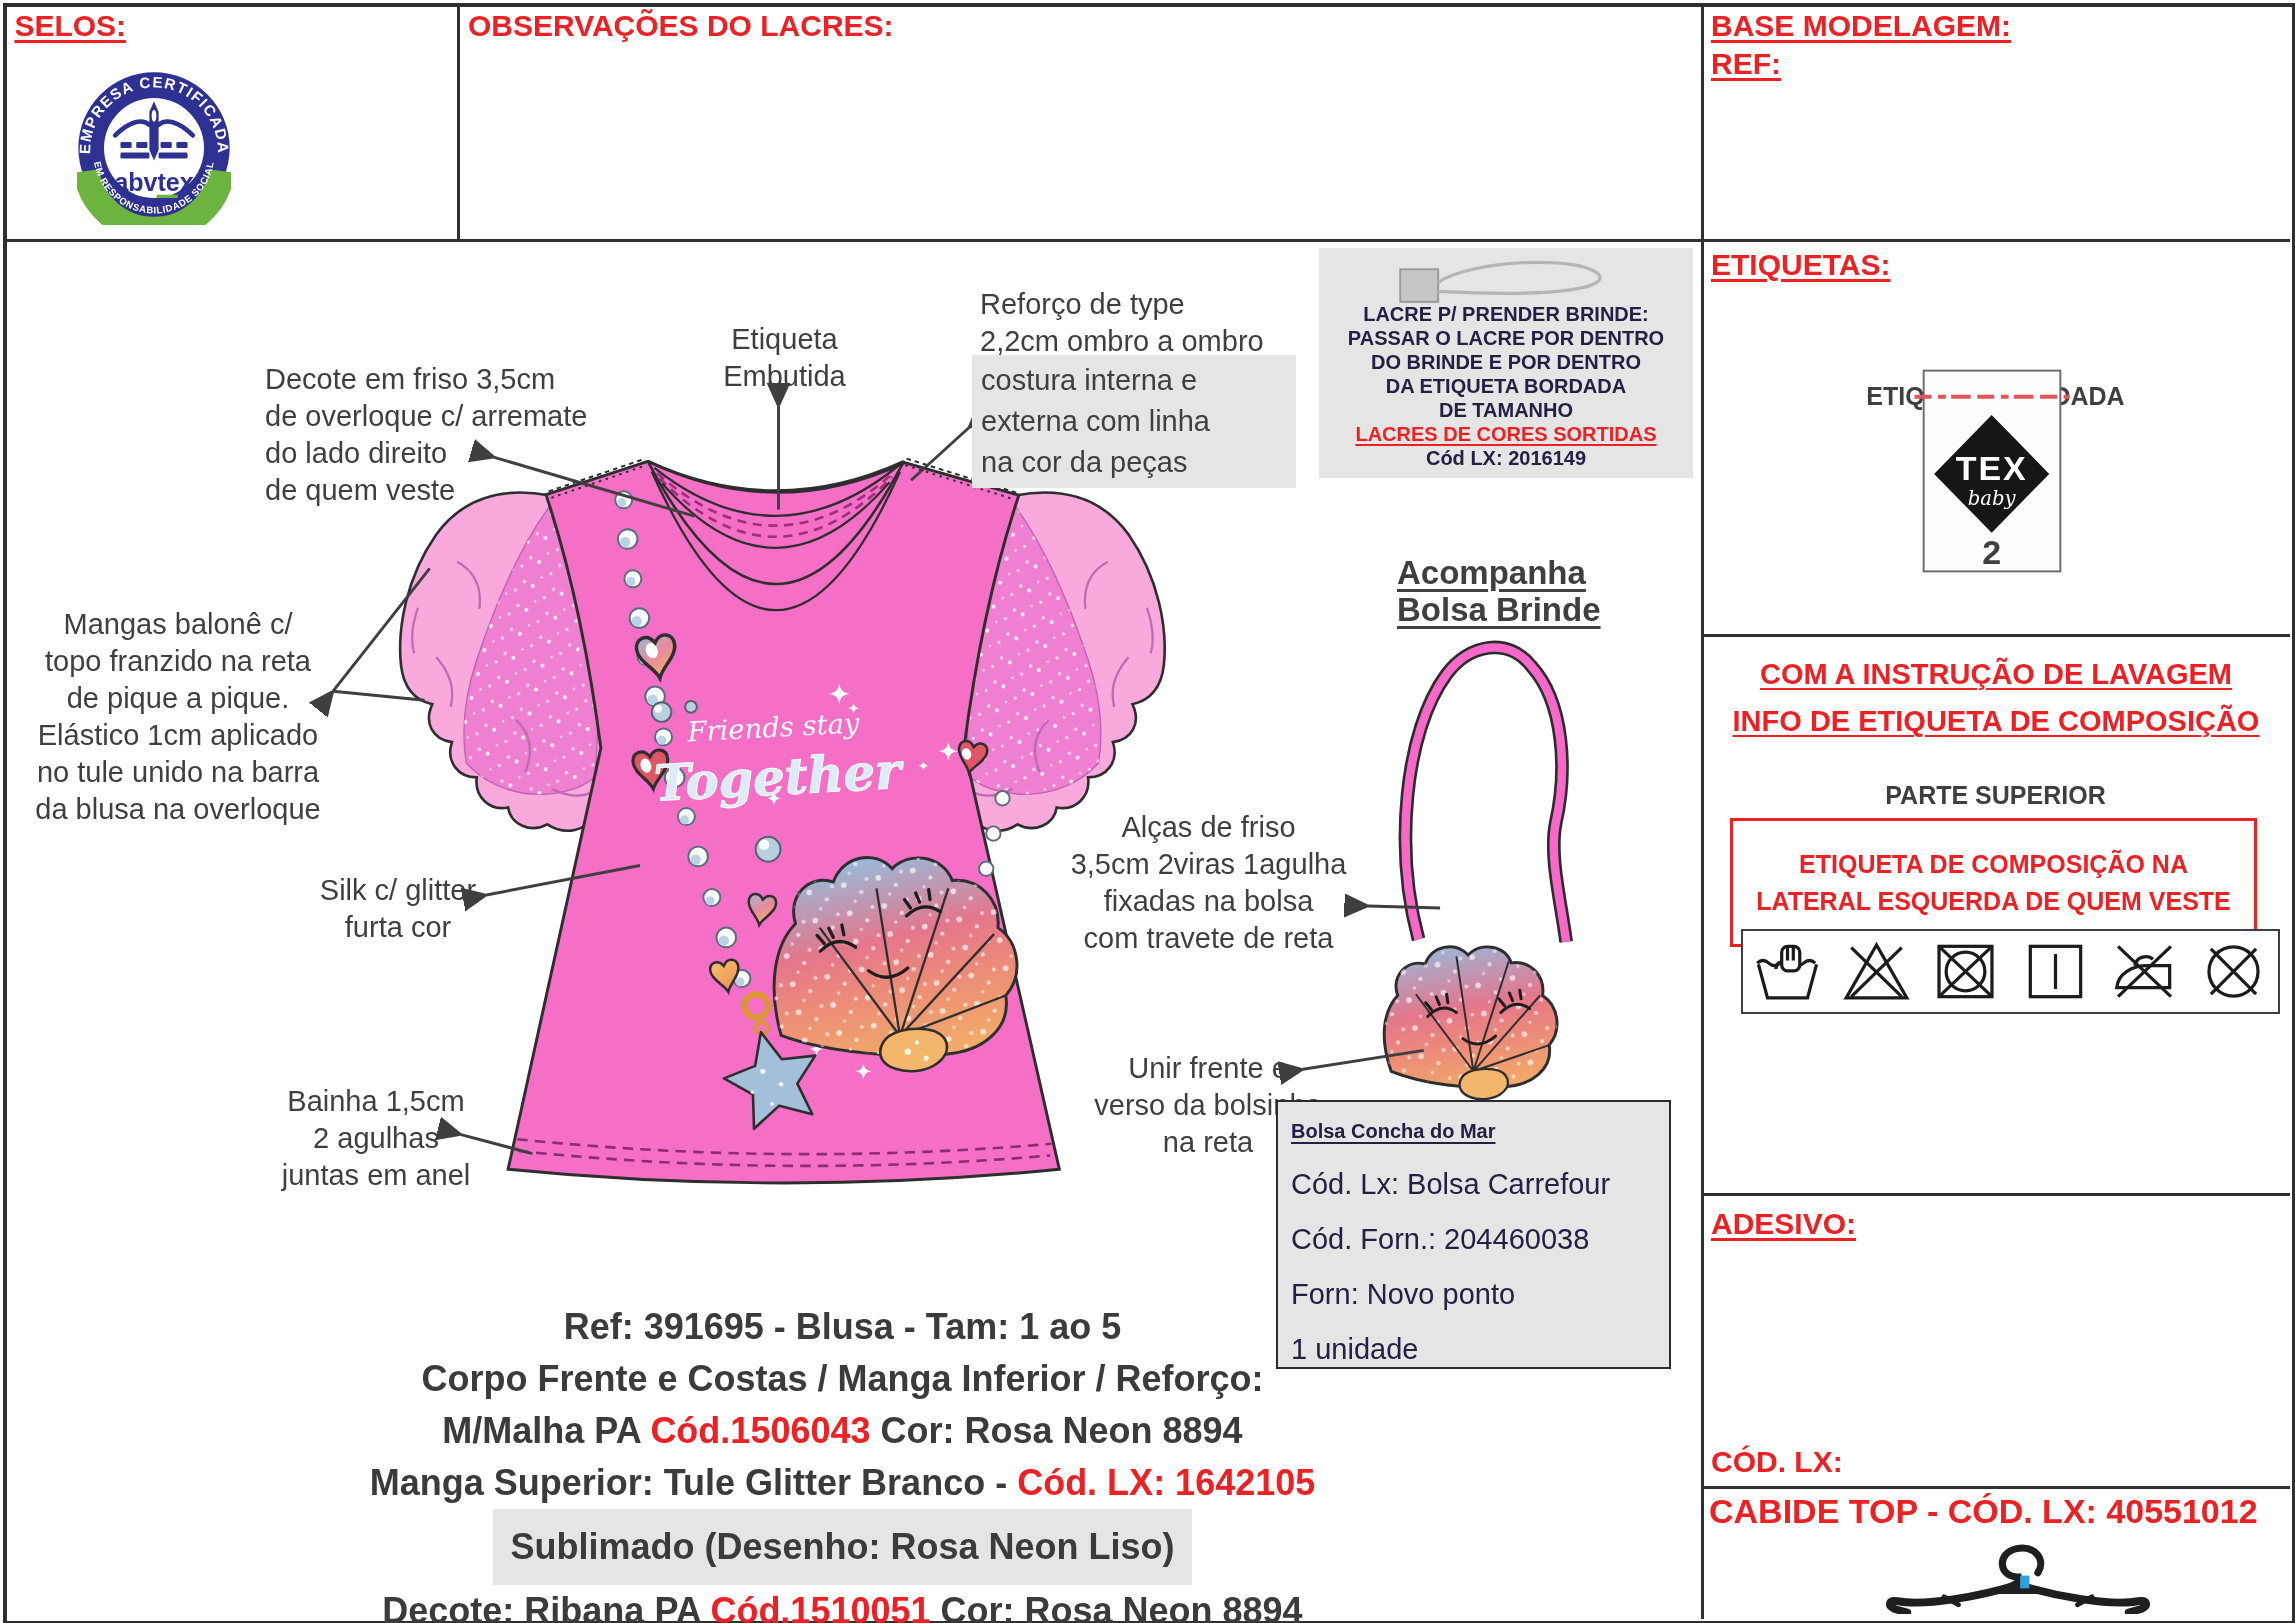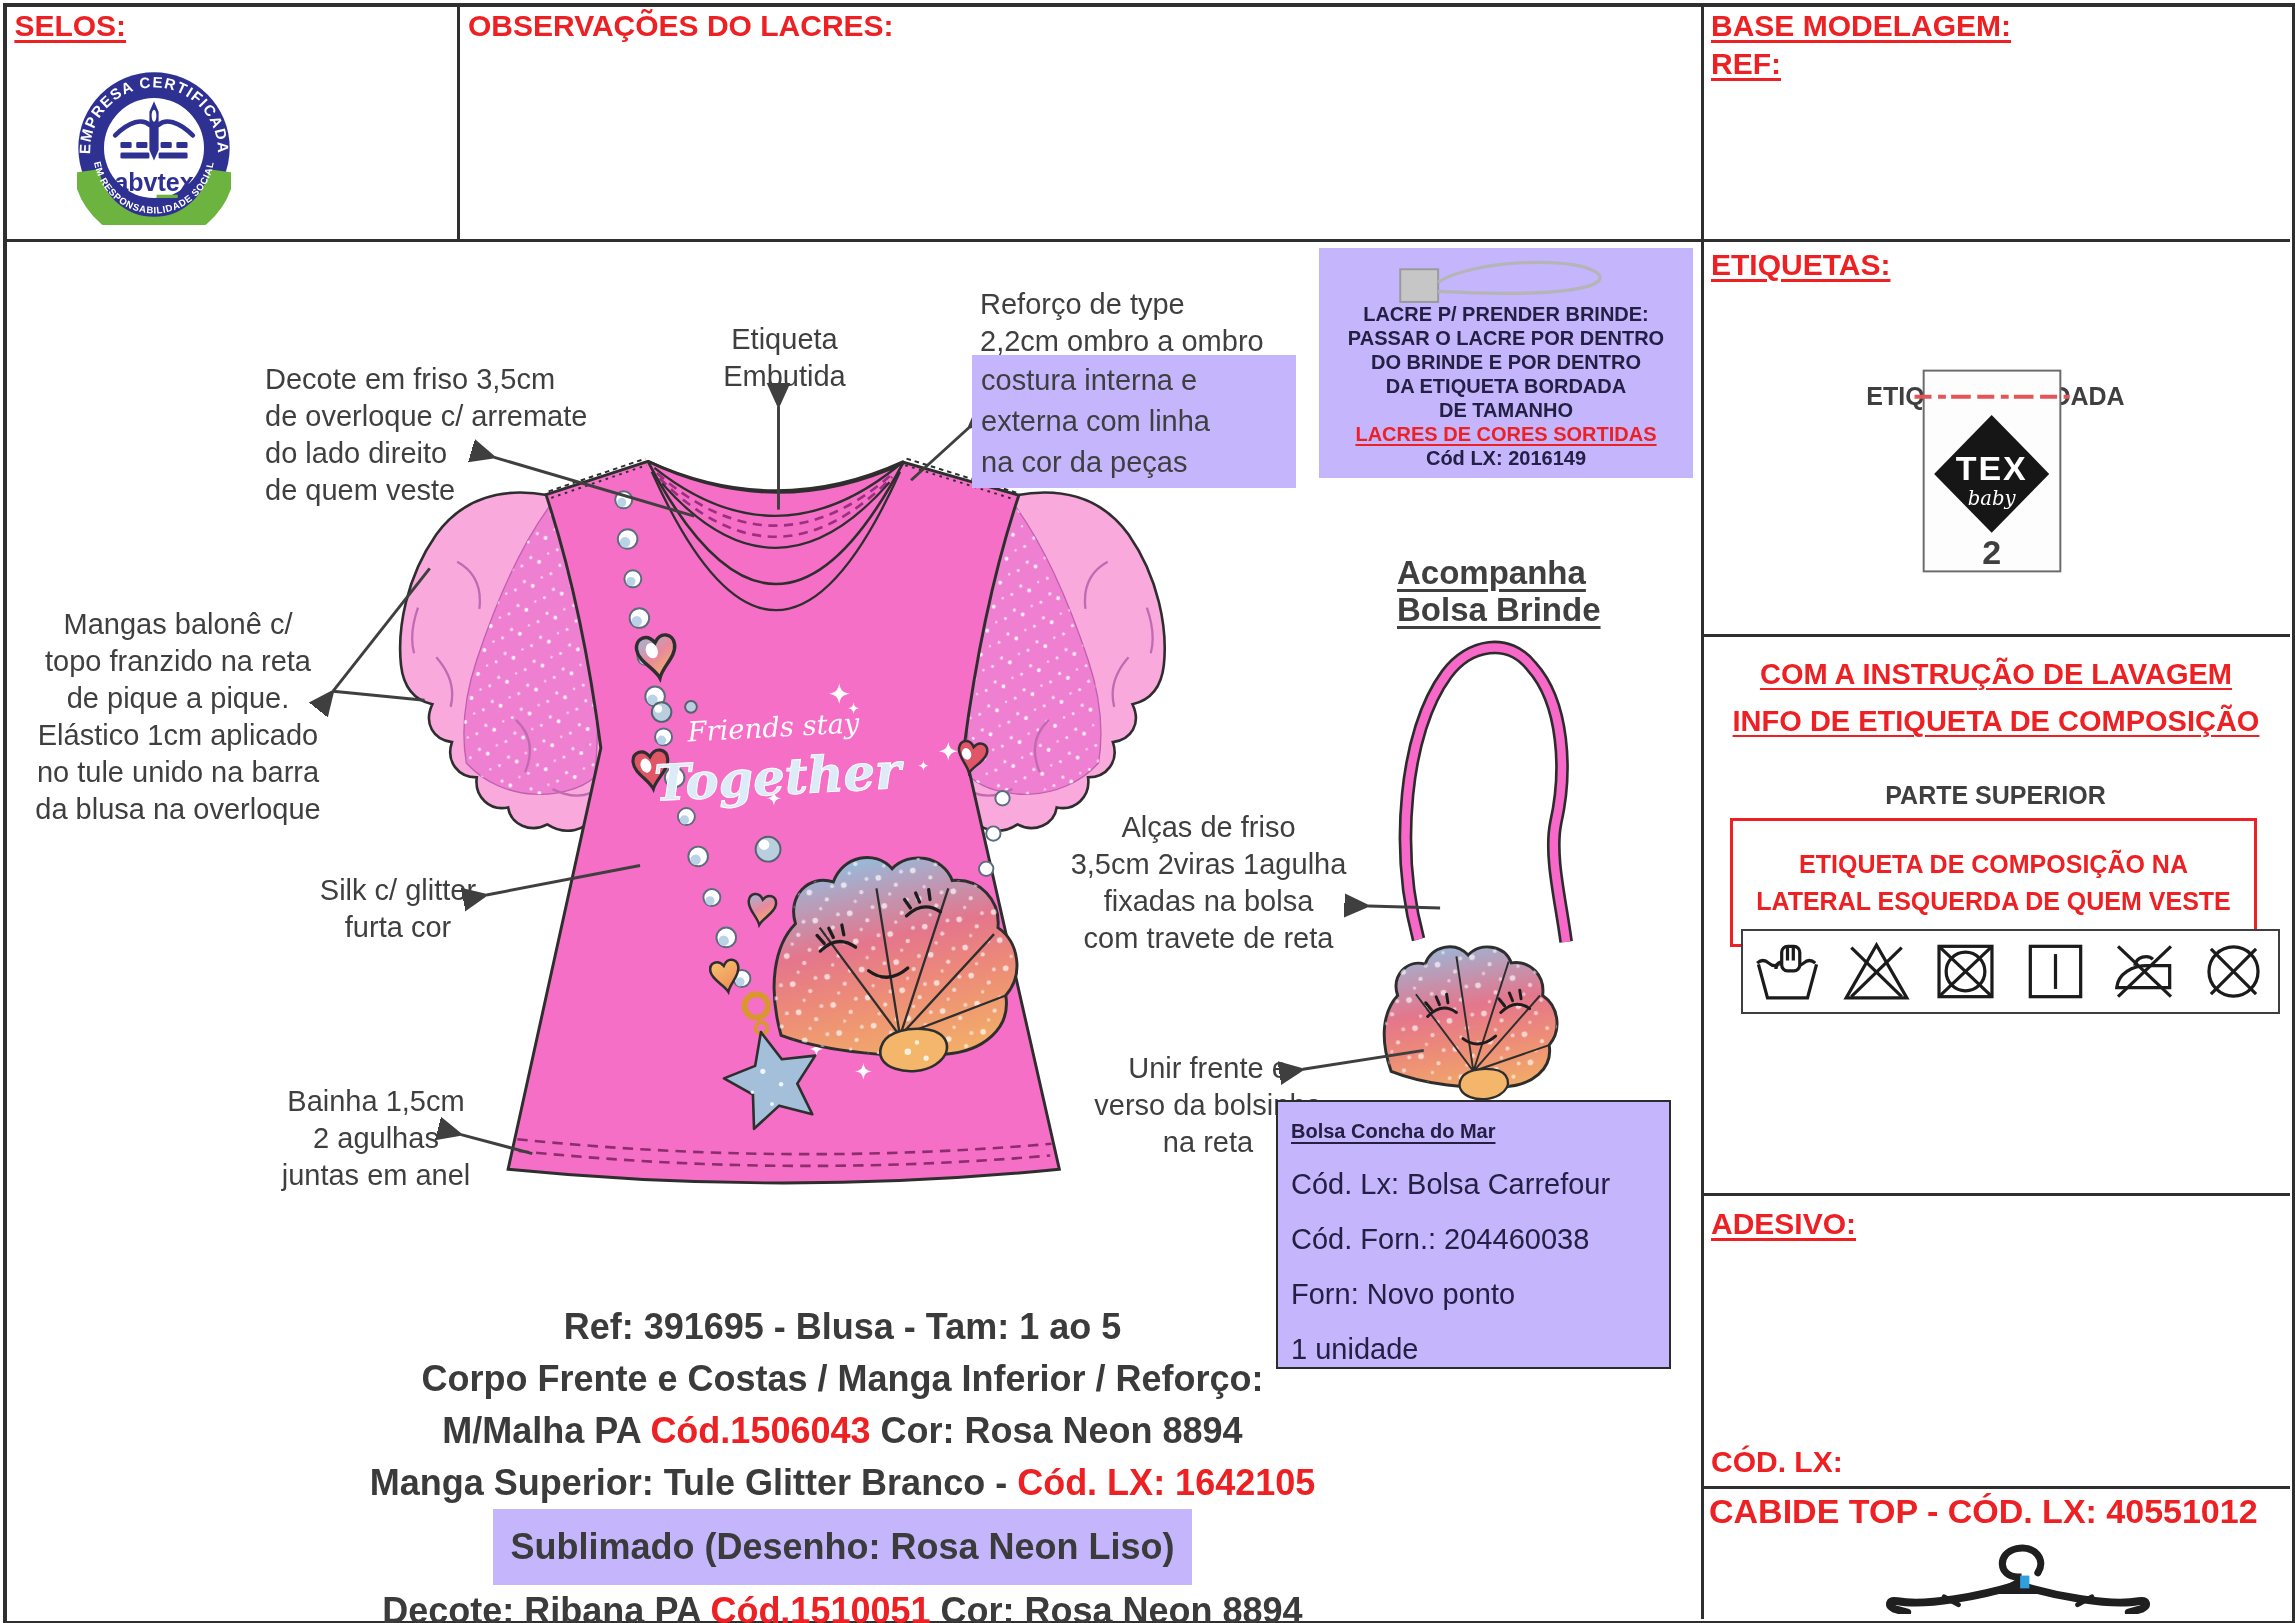--- a/index.html
+++ b/index.html
@@ -9,21 +9,21 @@
   .frame{left:2.6px;top:2.6px;width:2285px;height:1614px;border:4.6px solid #2f2f2f;}
   .hline{background:#2f2f2f;height:3.3px;}
   .vline{background:#2f2f2f;width:3.3px;}
   .red{color:#ed2024;}
   .navy{color:#232043;}
   .b{font-weight:bold;}
   .u{text-decoration:underline;text-decoration-thickness:2.6px;text-underline-offset:3.9px;}
   .hdr{font-size:30px;font-weight:bold;}
   .ann{font-size:29px;line-height:37px;color:#3f3f3f;}
   .ctr{text-align:center;}
-  .ylw{background:#c4b5fd;}
+  .ylw{background:#e5e5e5;}
   .lacre{font-size:20px;line-height:24px;font-weight:bold;color:#232043;text-align:center;}
   .bolsa-line{font-size:29px;line-height:55px;color:#232043;}
   .bot{font-size:36px;line-height:52px;font-weight:bold;text-align:center;color:#3b3b3b;}
   svg text{font-family:"Liberation Sans",sans-serif;}
   .script{font-family:"DejaVu Serif",serif;font-style:italic;}
 </style>
 </head>
 <body>
 
 <div class="page">

